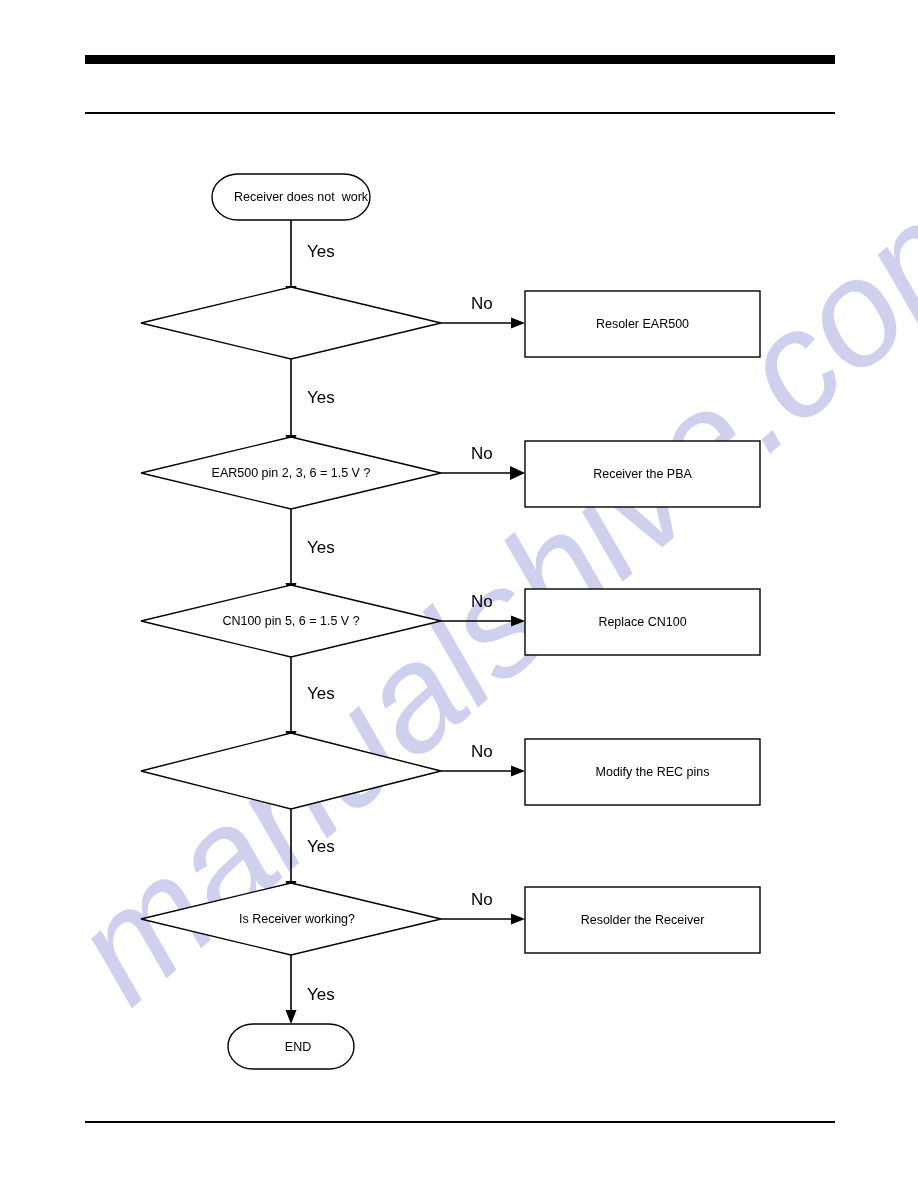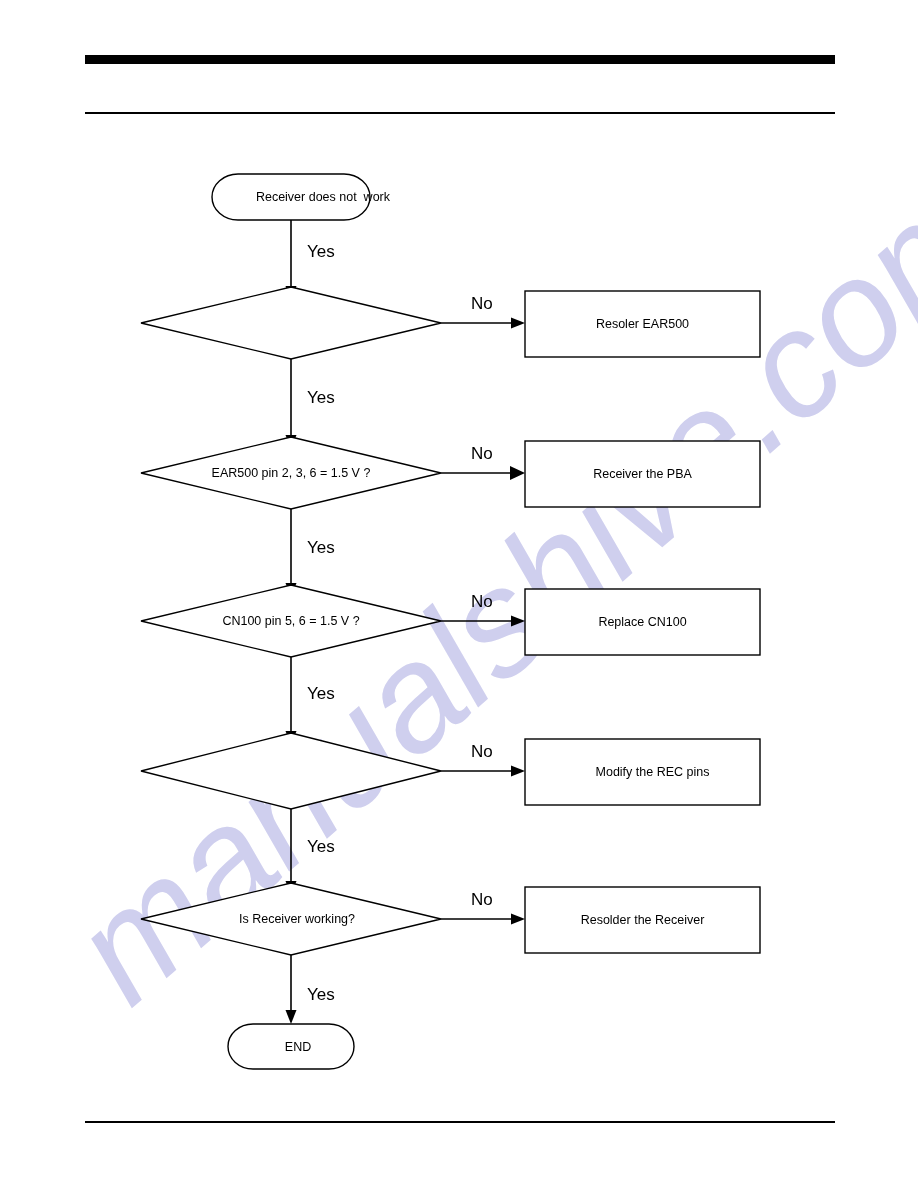--- a/index.html
+++ b/index.html
@@ -154,21 +154,21 @@
       <path class="shape-fill" d="M291 883 L441 919 L291 955 L141 919 Z"></path>
       <path class="conn" d="M441 919 L514 919"></path>
       <path class="conn-head" d="M525 919 L511 913.5 L511 924.5 Z"></path>
       <rect class="shape-fill" x="525" y="887" width="235" height="66"></rect>
       <path class="conn" d="M291 955 L291 1013"></path>
       <path class="conn-head" d="M291 1024 L285.5 1010 L296.5 1010 Z"></path>
 
       <rect class="shape-fill" x="228" y="1024" rx="25" ry="25" width="126" height="45"></rect>
     </svg>
 
-    <div class="node-label" style="left:212px; top:189px; width:178px;text-align:right;">Receiver does not  work</div>
+    <div class="node-label" style="left:212px; top:189px; width:178px;">Receiver does not  work</div>
 
     <div class="node-label" style="left:525px; top:316px; width:235px;text-align:center;">Resoler EAR500</div>
 
     <div class="node-label" style="left:141px; top:465px; width:300px;">EAR500 pin 2, 3, 6 = 1.5 V ?</div>
     <div class="node-label" style="left:525px; top:466px; width:235px;">Receiver the PBA</div>
 
     <div class="node-label" style="left:141px; top:613px; width:300px;">CN100 pin 5, 6 = 1.5 V ?</div>
     <div class="node-label" style="left:525px; top:614px; width:235px;">Replace CN100</div>
 
     <div class="node-label" style="left:525px; top:764px; width:255px;">Modify the REC pins</div>

